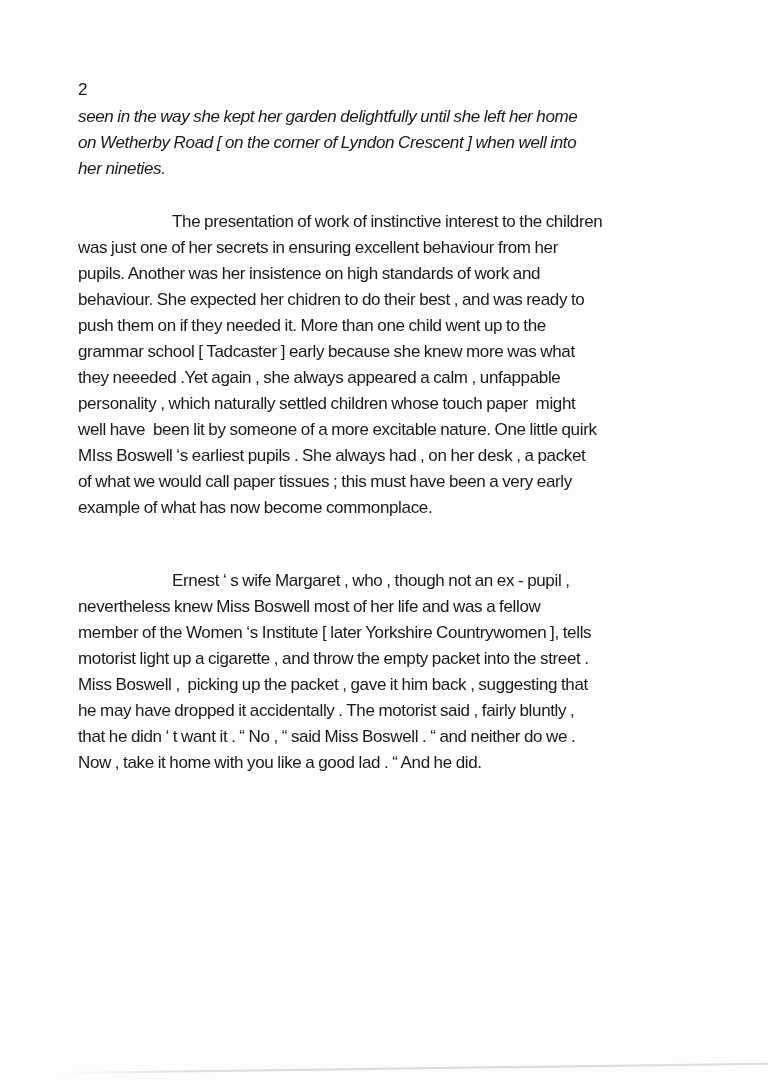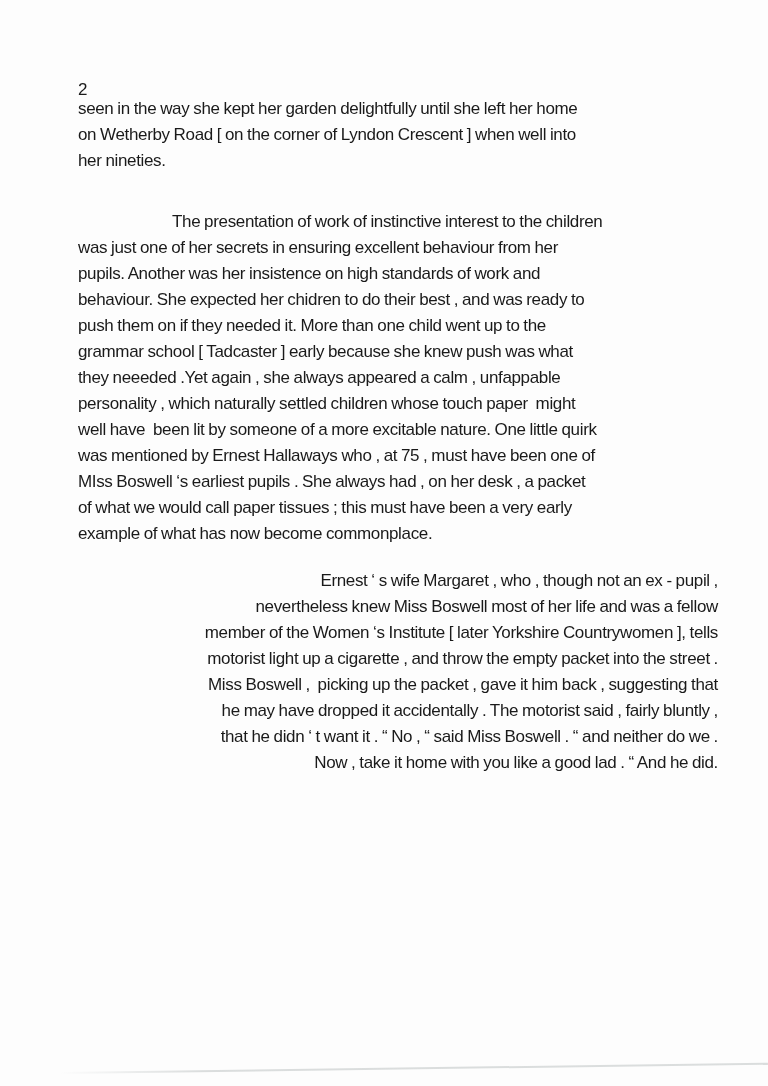--- a/index.html
+++ b/index.html
@@ -41,23 +41,23 @@
       height: 26px;
       font-size: 17px;
       line-height: 26px;
       white-space: pre;
       letter-spacing: -0.35px;
       word-spacing: -0.5px;
     }
     .line.indent {
       padding-left: 94px;
     }
-    #p1 { top: 96px; }
+    #p1 { top: 104px; font-style: italic; }
     #p2 { top: 209px; }
-    #p3 { top: 568px; text-align: right; }
+    #p3 { top: 568px; }
     .scan-edge {
       position: absolute;
       left: 60px;
       top: 1072px;
       width: 708px;
       height: 2px;
       background: linear-gradient(to right, rgba(200,200,200,0) 0%, rgba(190,195,195,0.55) 20%, rgba(195,200,200,0.6) 100%);
       transform: rotate(-0.75deg);
       transform-origin: left center;
     }
@@ -74,25 +74,24 @@
     <span class="line">on Wetherby Road [ on the corner of Lyndon Crescent ] when well into</span>
     <span class="line">her nineties.</span>
   </div>
 
   <div class="para" id="p2">
     <span class="line indent">The presentation of work of instinctive interest to the children</span>
     <span class="line">was just one of her secrets in ensuring excellent behaviour from her</span>
     <span class="line">pupils. Another was her insistence on high standards of work and</span>
     <span class="line">behaviour. She expected her chidren to do their best , and was ready to</span>
     <span class="line">push them on if they needed it. More than one child went up to the</span>
-    <span class="line">grammar school [ Tadcaster ] early because she knew push was what</span>
+    <span class="line">grammar school [ Tadcaster ] early because she knew more was what</span>
     <span class="line">they neeeded .Yet again , she always appeared a calm , unfappable</span>
     <span class="line">personality , which naturally settled children whose touch paper  might</span>
     <span class="line">well have  been lit by someone of a more excitable nature. One little quirk</span>
-    <span class="line">was mentioned by Ernest Hallaways who , at 75 , must have been one of</span>
     <span class="line">MIss Boswell ‘s earliest pupils . She always had , on her desk , a packet</span>
     <span class="line">of what we would call paper tissues ; this must have been a very early</span>
     <span class="line">example of what has now become commonplace.</span>
   </div>
 
   <div class="para" id="p3">
     <span class="line indent">Ernest ‘ s wife Margaret , who , though not an ex - pupil ,</span>
     <span class="line">nevertheless knew Miss Boswell most of her life and was a fellow</span>
     <span class="line">member of the Women ‘s Institute [ later Yorkshire Countrywomen ], tells</span>
     <span class="line">motorist light up a cigarette , and throw the empty packet into the street .</span>

